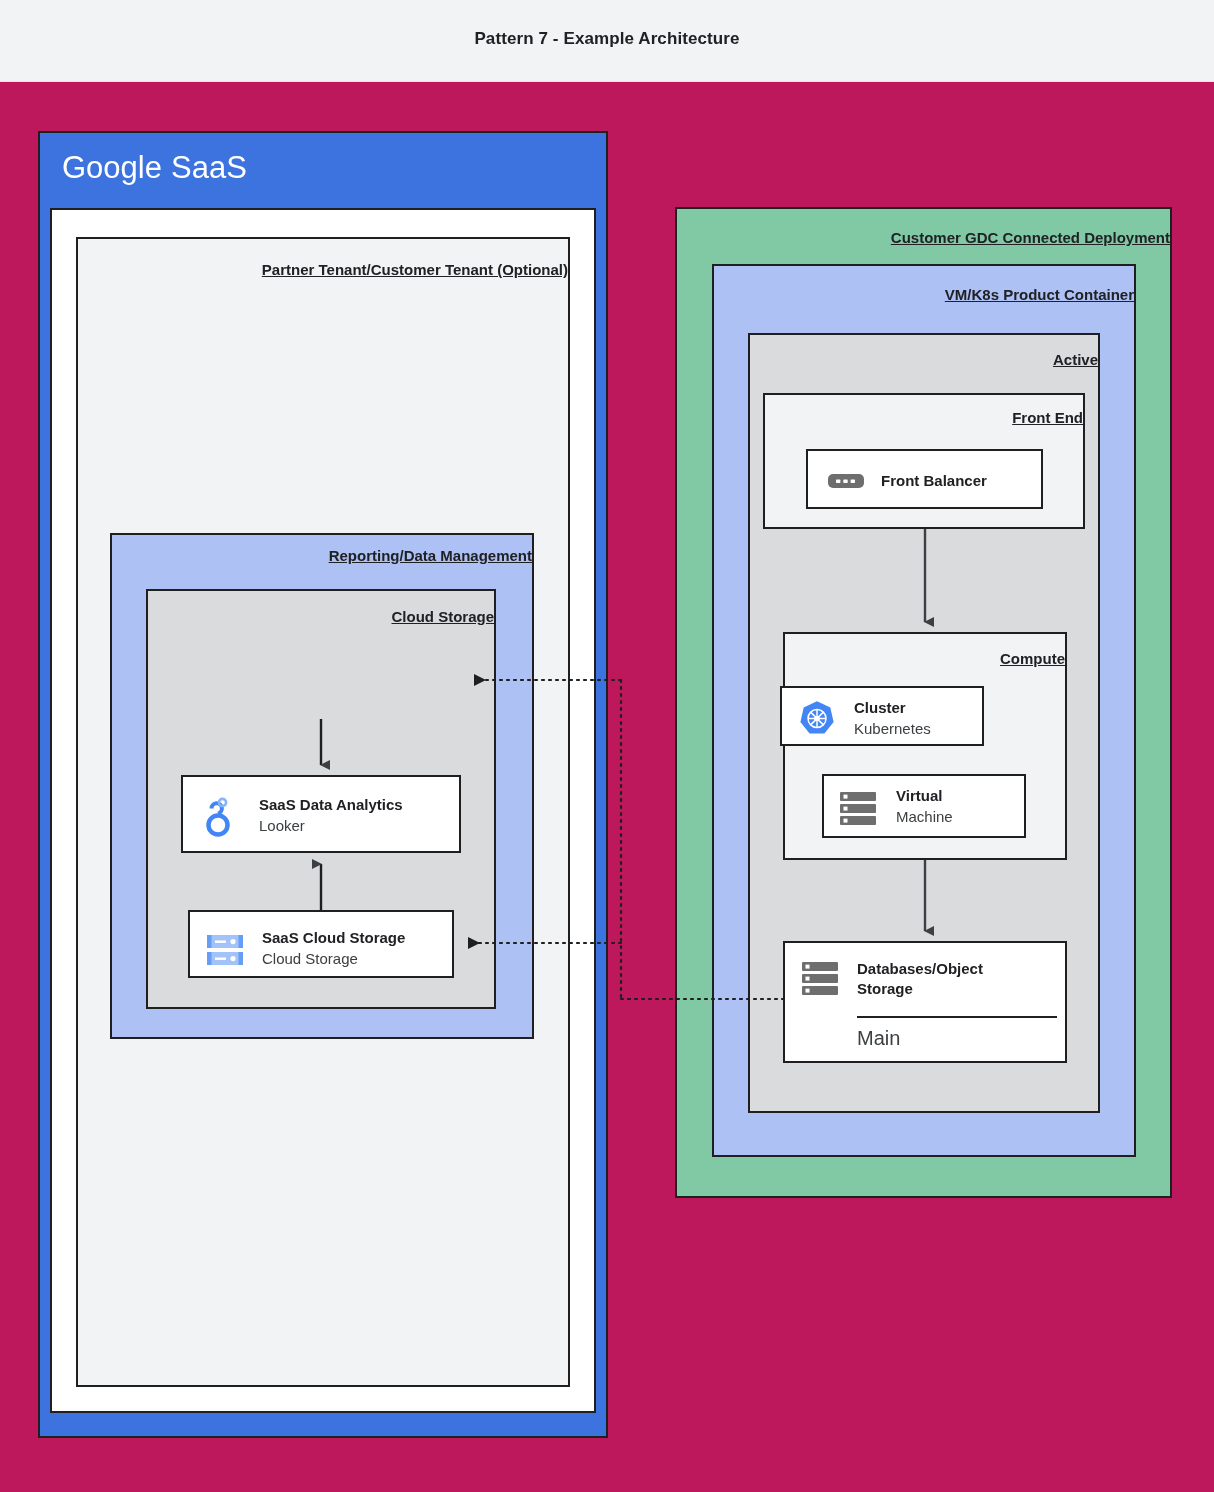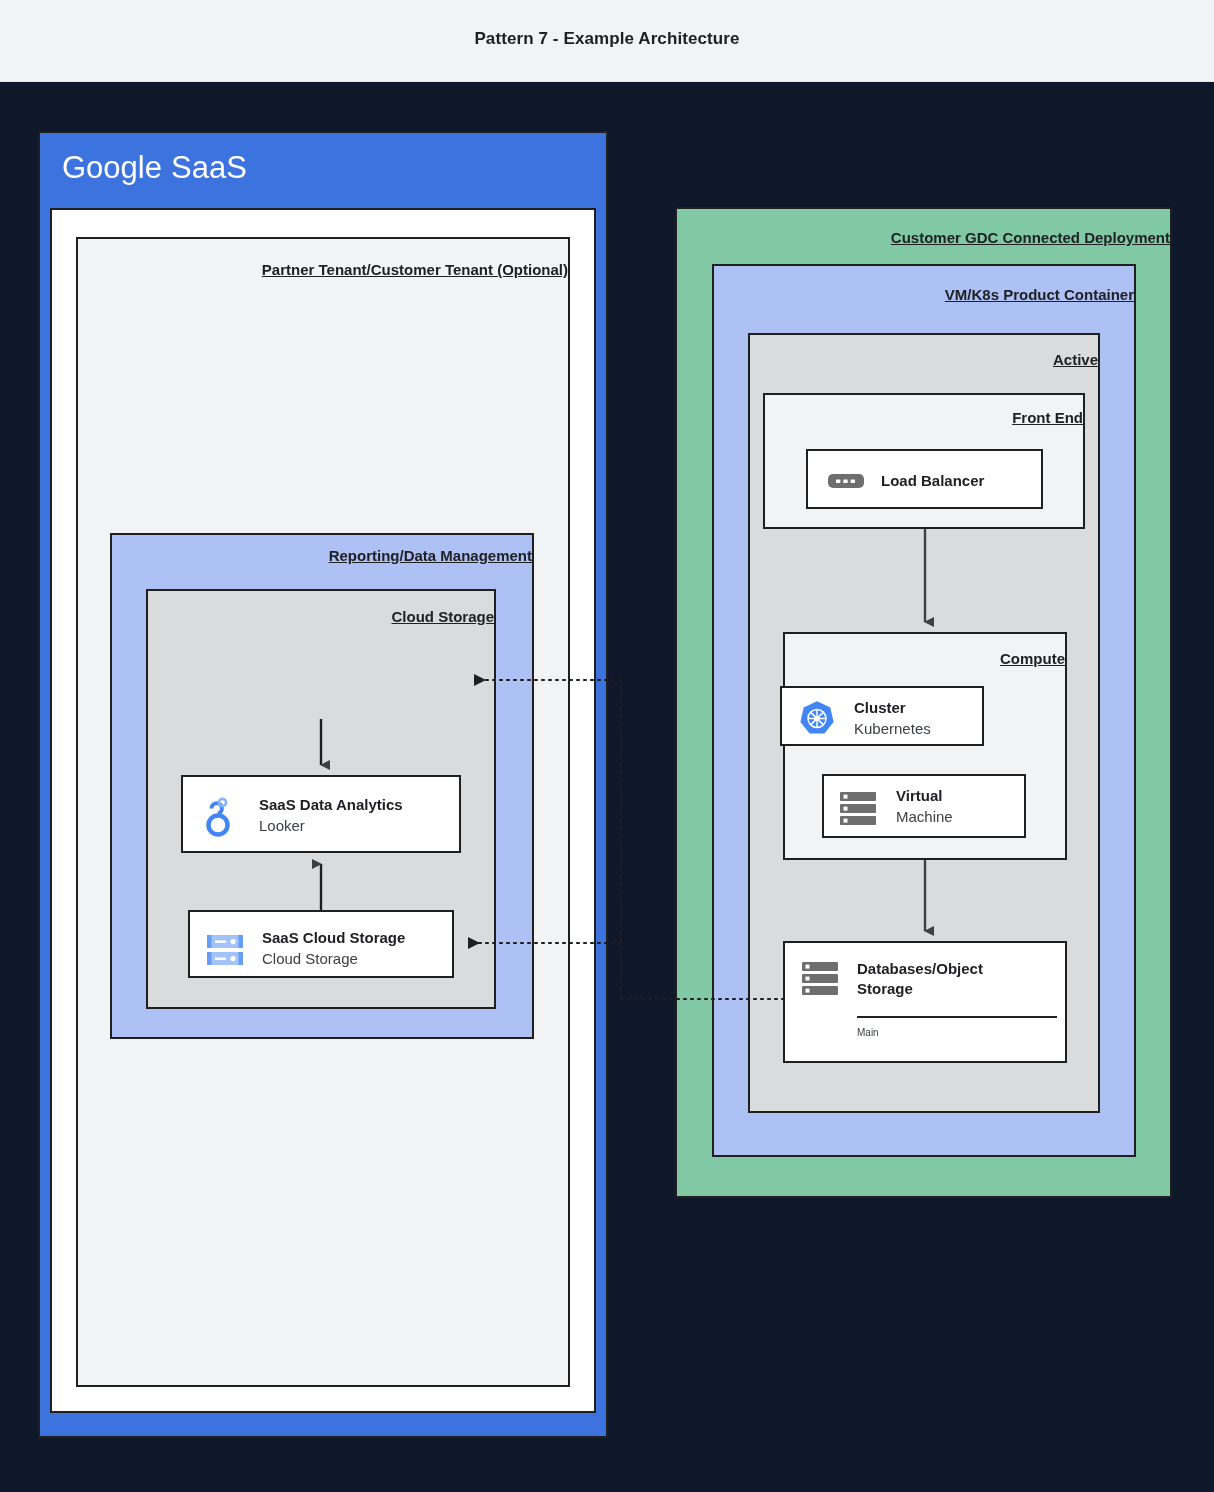--- a/index.html
+++ b/index.html
@@ -6,21 +6,21 @@
   * { box-sizing: border-box; }
   html, body {
     margin: 0; padding: 0;
     background: #ffffff;
     font-family: "Liberation Sans", sans-serif;
   }
   #page {
     position: relative;
     width: 1214px;
     height: 1492px;
-    background: #0f172a;
+    background: #be185d;
     overflow: hidden;
   }
 
   
   #titlebar {
     position: absolute;
     left: 0; top: 0;
     width: 1214px; height: 82px;
     background: #f1f3f4;
     border-bottom: 1px solid #e4e6e8;
@@ -85,21 +85,21 @@
     font-weight: normal;
     color: #3c4043;
     line-height: 19px;
   }
   .card-divider {
     position: absolute;
     border-top: 2px solid #202124;
   }
   .card-foot {
     position: absolute;
-    font-size: 10px;
+    font-size: 20px;
     color: #3c4043;
   }
 
   
   #gcp-wordmark {
     position: absolute;
     left: 62px; top: 150px;
     font-size: 31px;
     color: #ffffff;
     letter-spacing: 0px;
@@ -201,21 +201,21 @@
 
   <div class="card" style="left:806px; top:449px; width:237px; height:60px;">
     <span class="icon" style="left:19px; top:19px;">
       <svg width="38" height="22" viewBox="0 0 38 22">
         <rect x="1" y="4" width="36" height="14" rx="5" fill="#6e6e6e"></rect>
         <rect x="9" y="9.5" width="4.4" height="3.4" rx="0.6" fill="#ffffff"></rect>
         <rect x="16.3" y="9.5" width="4.4" height="3.4" rx="0.6" fill="#ffffff"></rect>
         <rect x="23.6" y="9.5" width="4.4" height="3.4" rx="0.6" fill="#ffffff"></rect>
       </svg>
     </span>
-    <span class="card-title" style="left:73px; top:20px;">Load Balancer</span>
+    <span class="card-title" style="left:73px; top:20px;">Front Balancer</span>
   </div>
 
   <div class="box compute" style="left:783px; top:632px; width:284px; height:228px;">
     <div class="boxlabel" style="top:16px;">Compute</div>
   </div>
 
   <div class="card" style="left:780px; top:686px; width:204px; height:60px;">
     <span class="icon" style="left:13px; top:9px;">
       <svg width="44" height="44" viewBox="0 0 44 44">
         <path d="M22 4.2 L35.3 10.6 L38.6 25 L29.4 36.6 L14.6 36.6 L5.4 25 L8.7 10.6 Z" fill="#4285f4"></path>

